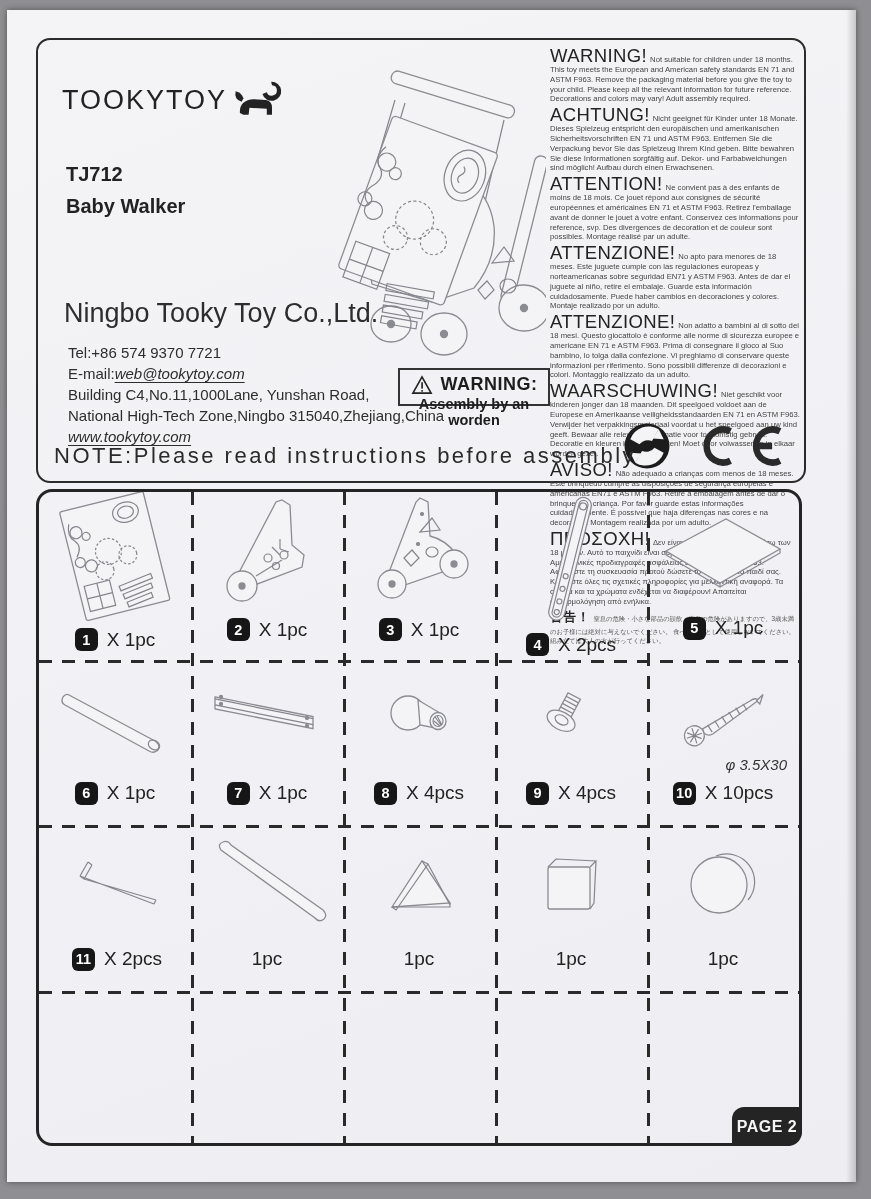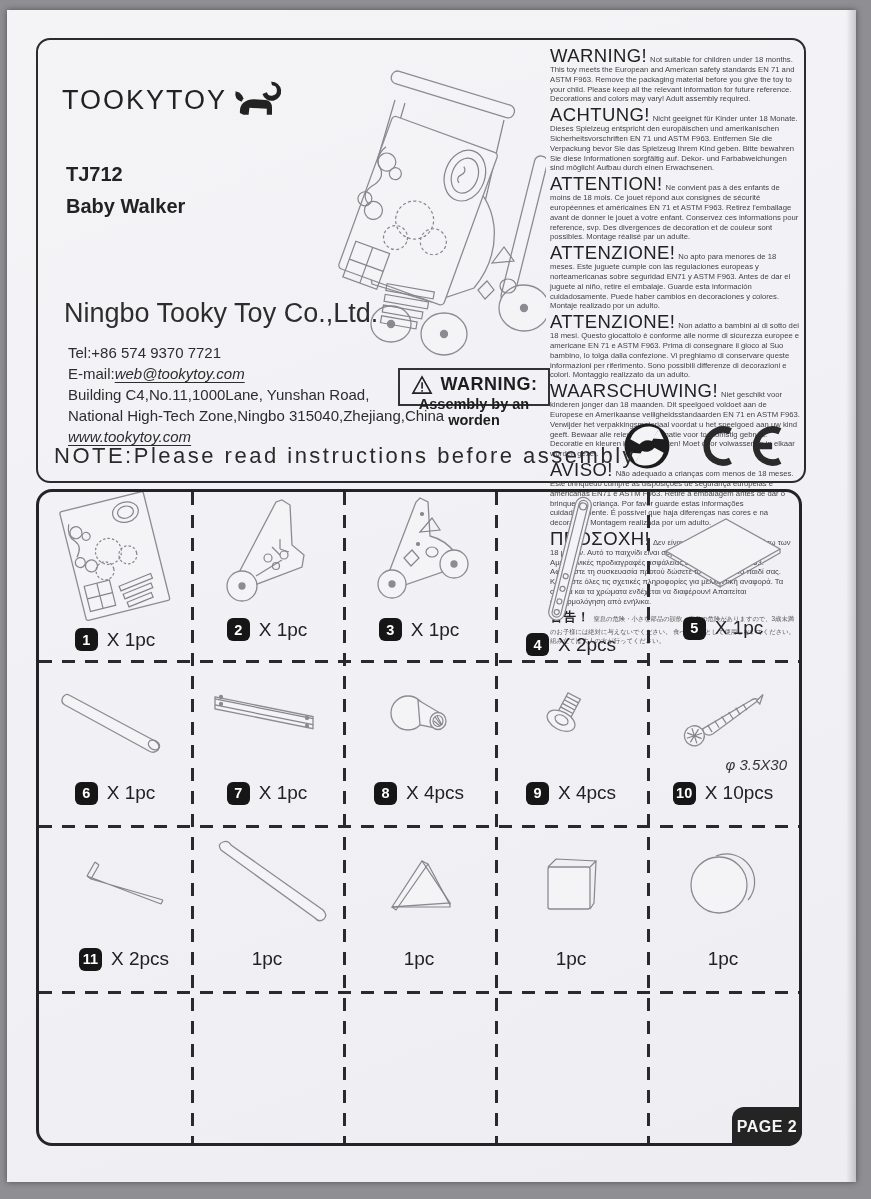--- a/index.html
+++ b/index.html
@@ -351,21 +351,21 @@
             </g>
           </svg>
         </div>
       <div class="spec">φ 3.5X30</div>
       <div class="lbl">
           <span class="numbadge">10</span>
           <span class="qty">X 10pcs</span>
         </div>
     </div>
 
-    <div class="cell" style="left:9px;top:333px;height:166px">
+    <div class="cell" style="left:2px;top:333px;height:166px">
       <div class="art">
           <svg width="110" height="75" viewBox="0 0 110 75">
         <g class="sketch2">
               <path d="M18,30 L26,16 M22,33 L30,19 M26,16 L30,19 M18,30 L22,33"></path>
         <path d="M18,30 L92,58 M22,33 L94,54 M92,58 L94,54"></path>
             </g>
           </svg>
         </div>
       <div class="lbl">
           <span class="numbadge">11</span>

